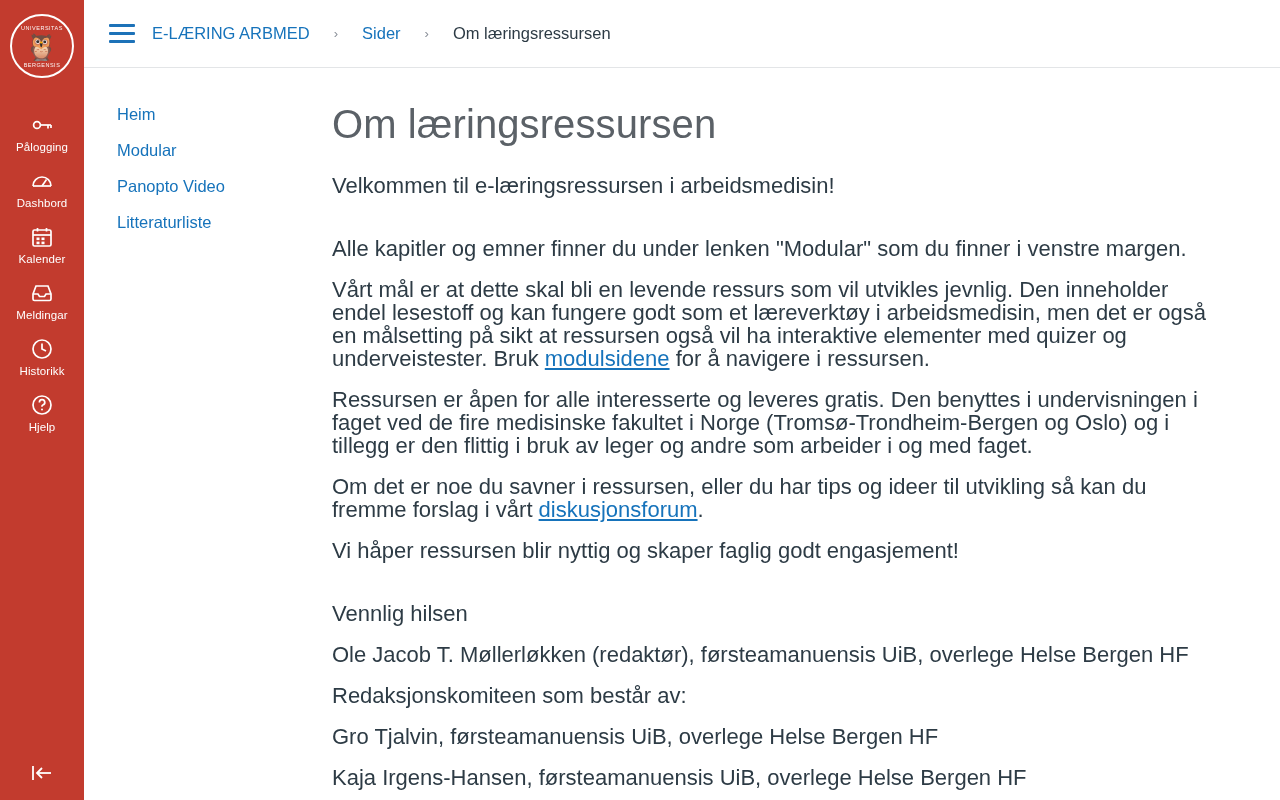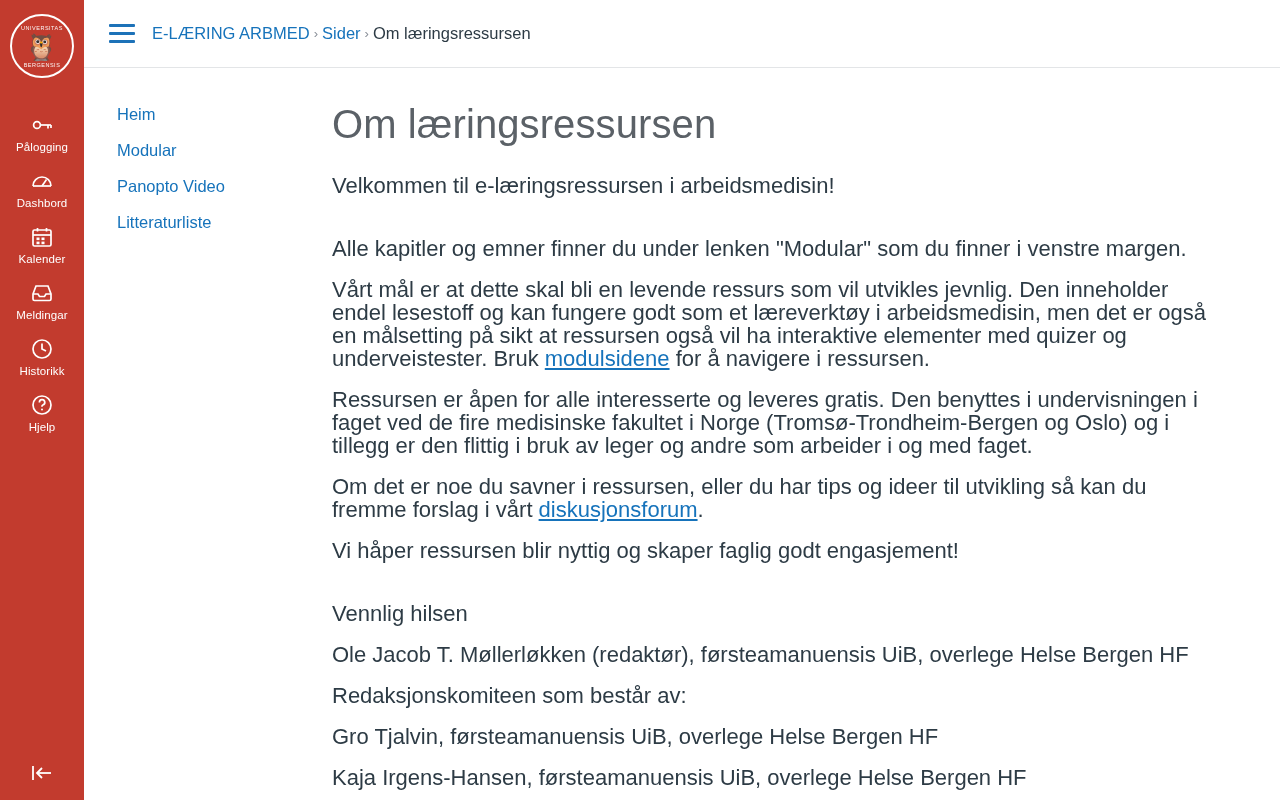--- a/index.html
+++ b/index.html
@@ -114,21 +114,21 @@
     cursor: pointer;
     padding: 0 3px;
   }
   .hamburger span {
     display: block; height: 3px; border-radius: 1px;
     background: #1d72b8;
   }
   .crumbs {
     display: flex;
     align-items: center;
-    gap: 4px;
+    gap: 24px;
     font-size: 16.5px;
   }
   .crumb-link {
     color: #1673bb;
     text-decoration: none;
     cursor: pointer;
   }
   .crumb-sep {
     color: #8a9099;
     font-size: 13px;

